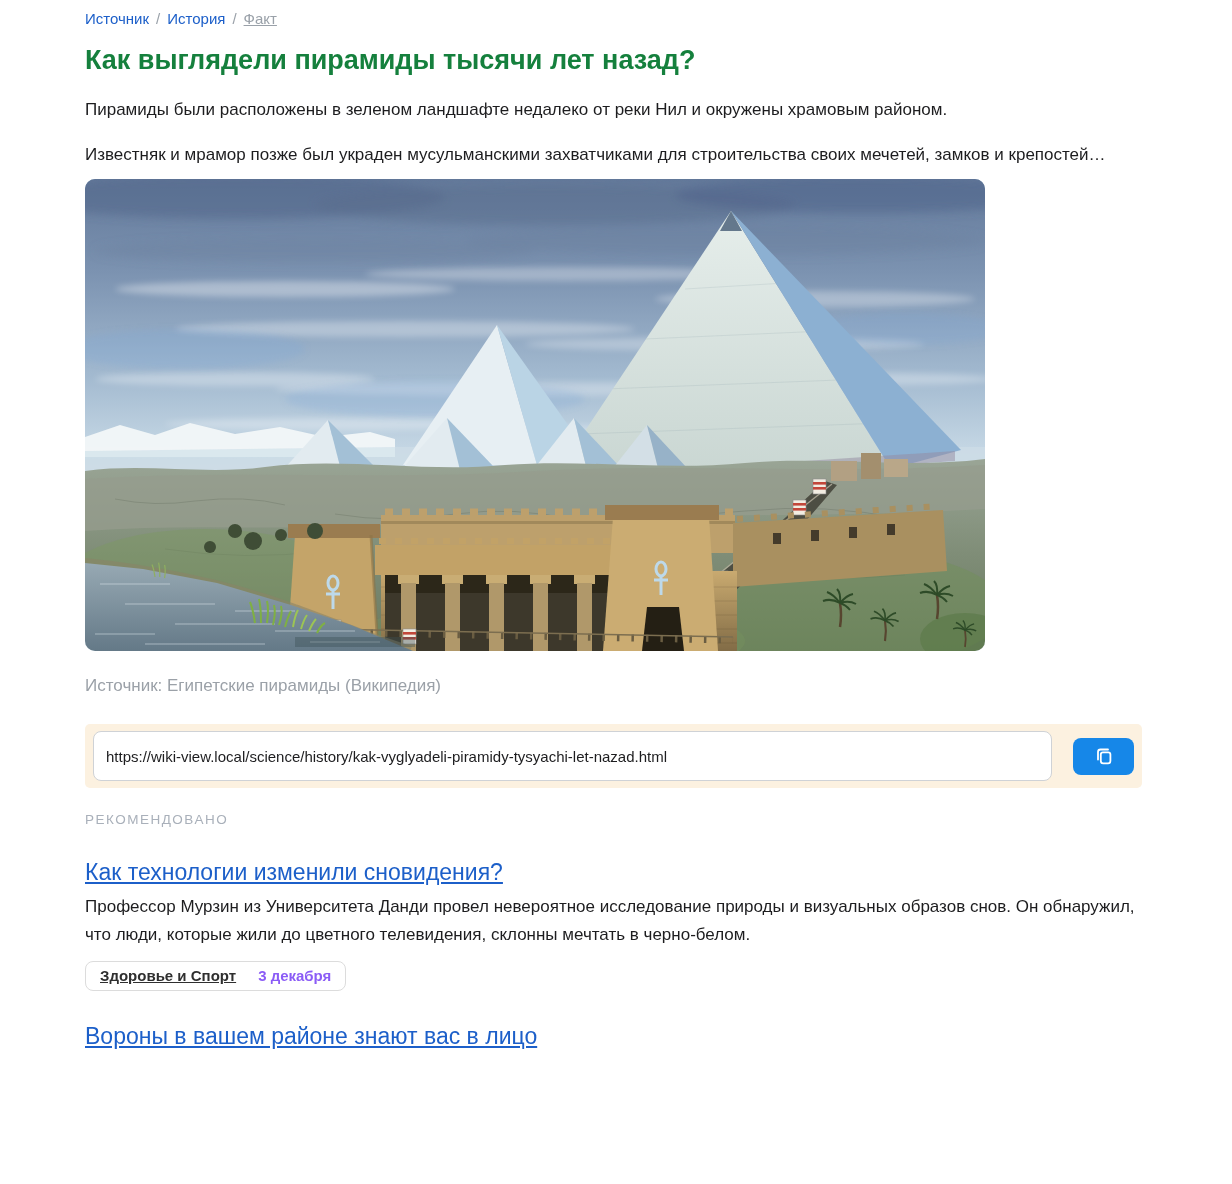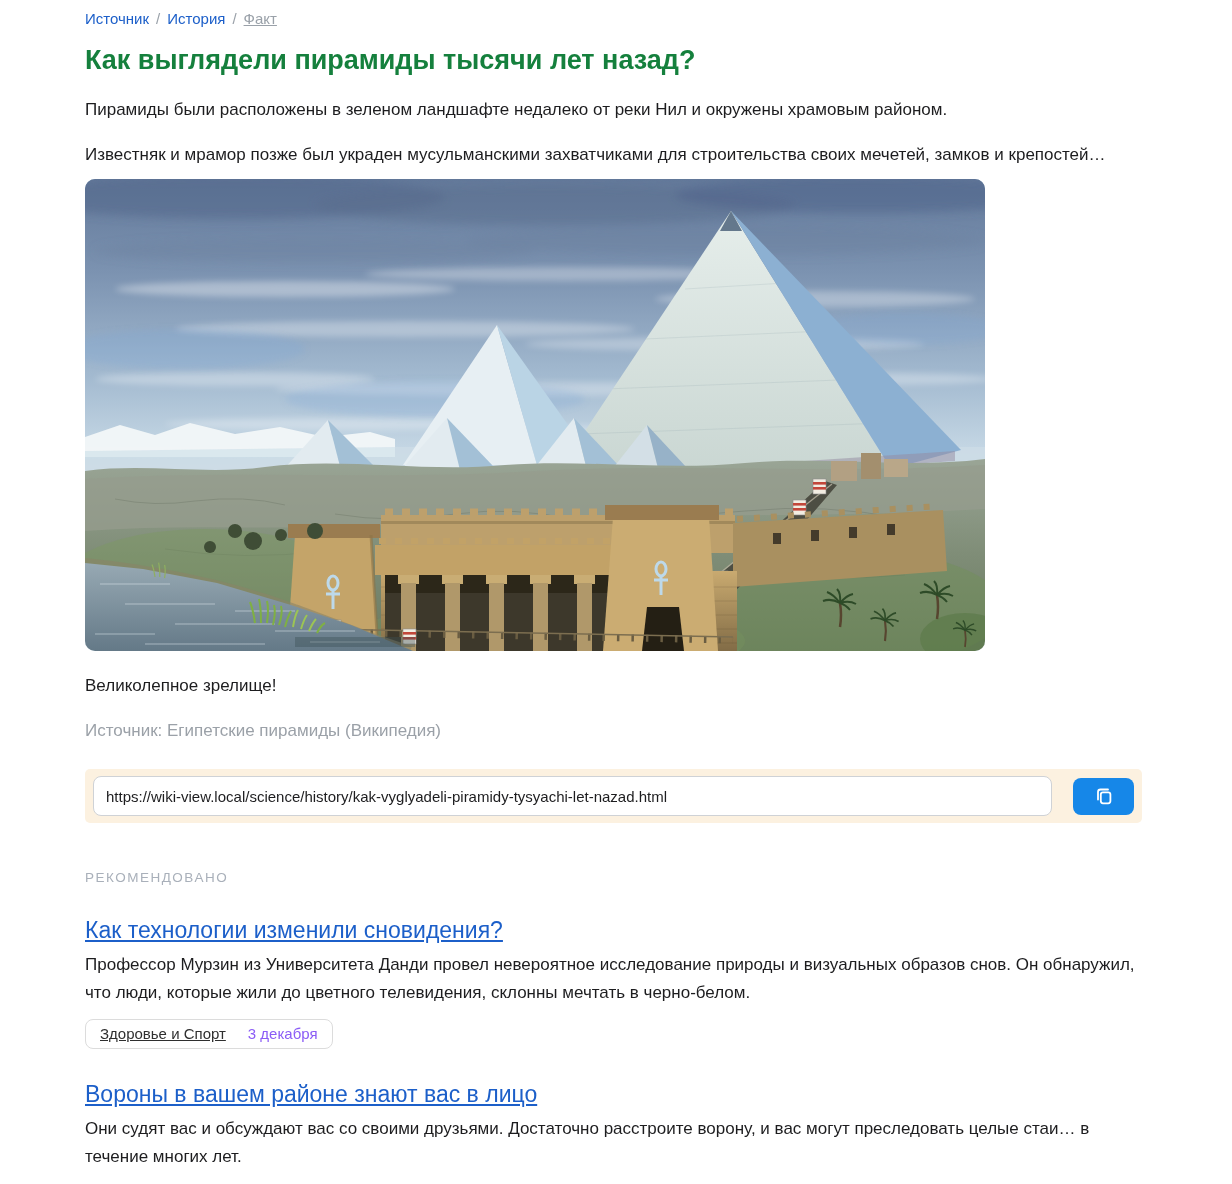--- a/index.html
+++ b/index.html
@@ -27,42 +27,43 @@
     margin-top:14px; background:#bcd3e2;
   }
   .figure svg { display:block; }
 
   
   .share {
     margin-top:28px; width:1057px; background:#fcf1e0; border-radius:5px;
     padding:7px 8px; display:flex; align-items:center;
   }
   .share input {
-    width:959px; height:40px; border:1px solid #cfd2d6; border-radius:8px;
+    width:959px; height:50px; border:1px solid #cfd2d6; border-radius:8px;
     padding:0 12px; font-size:15px; color:#1d1d1f; background:#fff;
     font-family:"Liberation Sans", sans-serif; outline:none;
   }
   .copy-btn {
     margin-left:auto; width:61px; height:37px; background:#1687e8;
     border:none; border-radius:8px; display:flex; align-items:center;
     justify-content:center; cursor:pointer; padding:0;
   }
 
   
-  .rec-heading { margin-top:47px; font-size:13.5px; letter-spacing:1.5px; color:#a9b0ba; }
+  .rec-heading { margin-top:24px; font-size:13.5px; letter-spacing:1.5px; color:#a9b0ba; }
   .rec-item { margin-top:20px; }
   .rec-title {
     display:inline-block; margin-top:12px; font-size:23px; line-height:27px;
     color:#1c5fc9; text-decoration:underline; cursor:pointer;
   }
   .rec-excerpt { font-size:17px; line-height:28px; margin:7px 0 0 0; max-width:1062px; }
   .tagbox {
     display:inline-flex; align-items:baseline; gap:22px; border:1px solid #dcdcdc;
     border-radius:8px; padding:5px 14px 6px 14px; margin-top:12px; font-size:15px;
     background:#fff;
+    font-weight:bold;
   }
   .tag-link { color:#2f2f2f; text-decoration:underline; cursor:pointer; }
   .tag-date { color:#8b5cf6; }
 </style>
 </head>
 <body>
 
 <div class="content">
 
   <nav class="breadcrumb">
@@ -301,21 +302,20 @@
         <circle cx="230" cy="352" r="8"></circle>
           <circle cx="125" cy="368" r="6"></circle>
       </g>
       <use href="#palm" transform="translate(755,448)"></use>
       <use href="#palm" transform="translate(800,462) scale(.85)"></use>
       <use href="#palm" transform="translate(852,440)"></use>
       <use href="#palm" transform="translate(880,468) scale(.7)"></use>
     </svg>
   </div>
 
-  <p class="para">Великолепное зрелище!</p>
   <p class="para source">Источник: Египетские пирамиды (Википедия)</p>
 
   <div class="share">
     <input type="text" value="https://wiki-view.local/science/history/kak-vyglyadeli-piramidy-tysyachi-let-nazad.html" style="">
     <button class="copy-btn">
       <svg width="24" height="24" viewBox="0 0 24 24">
         <path d="M6,15.5 V8 a2.5,2.5 0 0 1 2.5,-2.5 H16" fill="none" stroke="#ffffff" stroke-width="1.8" stroke-linecap="round"></path>
         <rect x="8.8" y="8.3" width="9.6" height="11" rx="2.2" fill="none" stroke="#ffffff" stroke-width="1.8"></rect>
       </svg>
     </button>
@@ -328,18 +328,17 @@
       <a class="rec-title">Как технологии изменили сновидения?</a>
       <p class="rec-excerpt">Профессор Мурзин из Университета Данди провел невероятное исследование природы и визуальных образов снов. Он обнаружил, что люди, которые жили до цветного телевидения, склонны мечтать в черно-белом.</p>
       <div class="tagbox">
         <a class="tag-link">Здоровье и Спорт</a>
         <span class="tag-date">3 декабря</span>
       </div>
     </div>
 
     <div class="rec-item">
       <a class="rec-title">Вороны в вашем районе знают вас в лицо</a>
-      <p class="rec-excerpt">Они судят вас и обсуждают вас со своими друзьями. Достаточно расстроите ворону, и вас могут преследовать целые стаи… в течение многих лет.</p>
       
     </div>
   </div>
 
 </div>
 
 </body></html>

